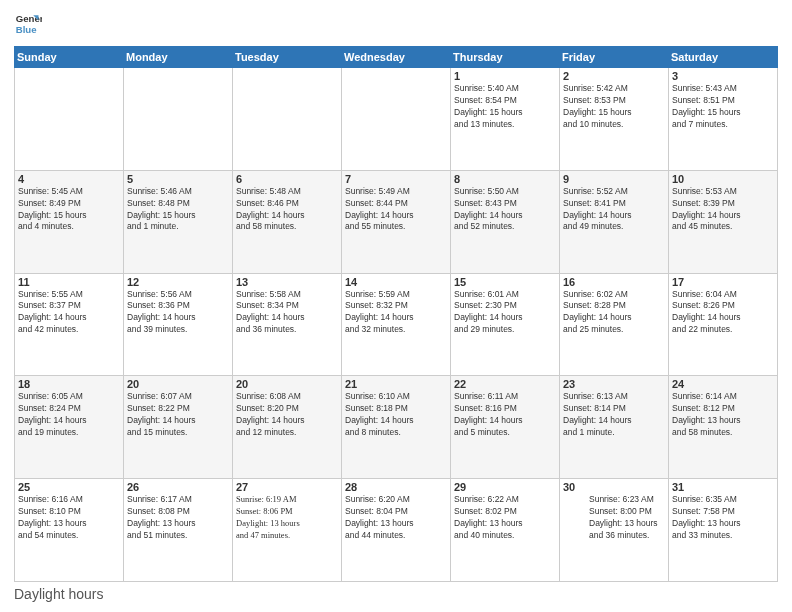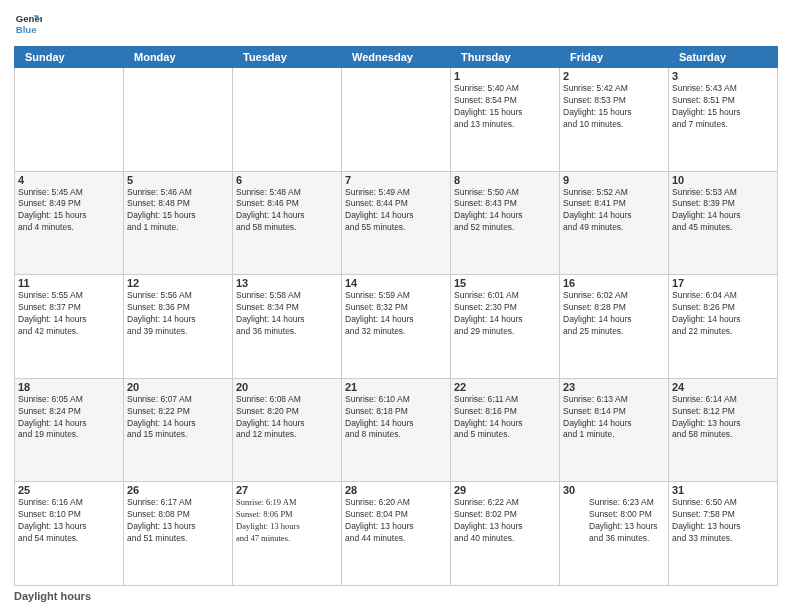--- a/index.html
+++ b/index.html
@@ -49,21 +49,21 @@
       border: 1px solid #ccc;
       border-collapse: collapse;
       width: 100%;
       table-layout: fixed;
     }
     .calendar th {
       background: #2e75b6;
       color: #fff;
       font-size: 11px;
       font-weight: bold;
-      padding: 4px 10px;
+      padding: 4px 2px;
       text-align: left;
       border: 1px solid #2e75b6;
     }
     .calendar td {
       vertical-align: top;
       border: 1px solid #ccc;
       padding: 2px 3px;
       font-size: 8.5px;
       color: #333;
       background: #fff;
@@ -74,25 +74,24 @@
     .day-num {
       font-size: 11px;
       font-weight: bold;
       display: block;
       margin-bottom: 1px;
     }
     .day-info {
       line-height: 1.4;
     }
     .footer-note {
-      font-size: 11px;
+      font-size: 14px;
       color: #555;
       margin-top: 4px;
       text-align: left;
-      font-weight: bold;
     }
   </style>
 </head>
 <body>
 
 <div class="page">
   <div class="header">
     <div class="logo">
       <svg class="logo-icon" viewBox="0 0 32 32">
         <text x="2" y="14" font-size="11" font-weight="bold" fill="#333">General</text>
@@ -333,21 +332,21 @@
           </td>
           <td>
             <span class="day-num">30</span>
             <div class="day-info" style="white-space: pre-line; margin-left: 26px;">Sunrise: 6:23 AM
 Sunset: 8:00 PM
 Daylight: 13 hours
 and 36 minutes.</div>
           </td>
           <td>
             <span class="day-num">31</span>
-            <div class="day-info" style="white-space: pre-line;">Sunrise: 6:50 AM
+            <div class="day-info" style="white-space: pre-line;">Sunrise: 6:35 AM
 Sunset: 7:58 PM
 Daylight: 13 hours
 and 33 minutes.</div>
           </td>
         </tr>
       </tbody>
   </table>
 
   <div class="footer-note">Daylight hours</div>
 </div>

